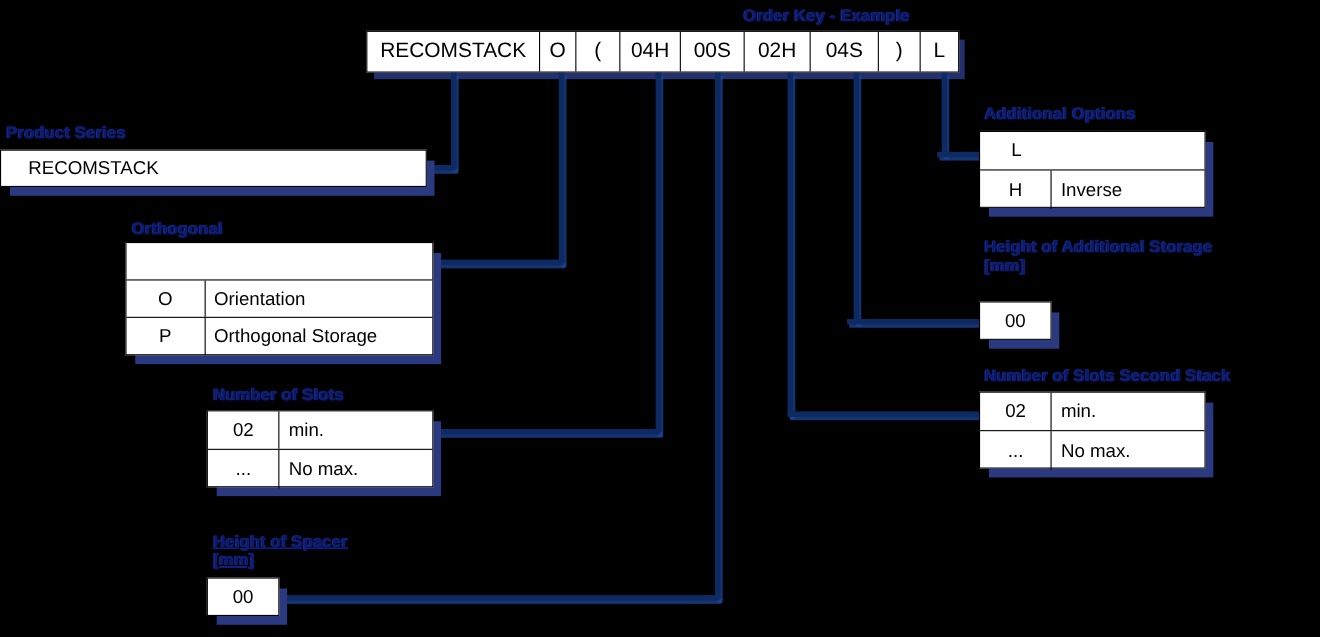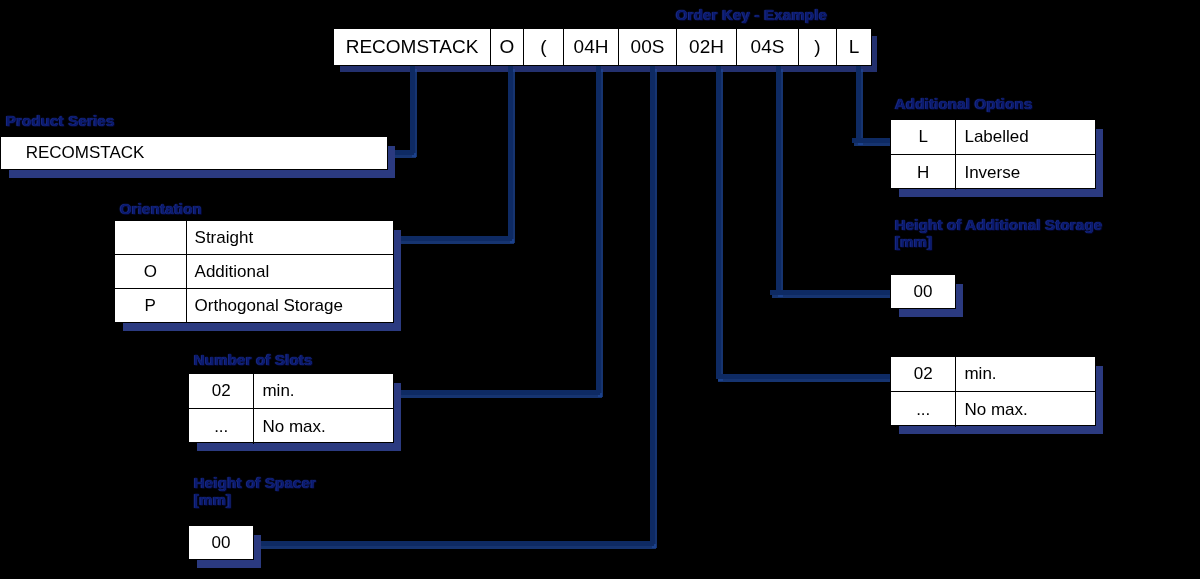--- a/index.html
+++ b/index.html
@@ -76,76 +76,75 @@
   <div class="ln lnv" style="left:856px;top:66px;height:76px;"></div>
   <div class="ln lnh" style="left:852px;top:138px;width:46px;"></div>
 
   <div class="caption" style="left:6px;top:112px;">Product Series</div>
   <div class="tbl" style="left:0px;top:136px;width:388px;height:34px;">
     <div class="row" style="height:100%;">
       <div class="cell c-center" style="width:168px;height:100%;">RECOMSTACK</div>
     </div>
   </div>
 
-  <div class="caption" style="left:120px;top:200px;">Orientation</div>
+  <div class="caption" style="left:120px;top:200px;">Orthogonal</div>
   <div class="tbl" style="left:114px;top:220px;width:280px;height:103px;">
     <div class="row" style="height:34px;">
       <div class="cell c-center" style="width:72px;height:100%;"></div>
-      <div class="cell c-left" style="width:208px;height:100%;">Straight</div>
     </div>
     <div class="row" style="height:34px;">
       <div class="cell c-center" style="width:72px;height:100%;">O</div>
-      <div class="cell c-left" style="width:208px;height:100%;">Additional</div>
+      <div class="cell c-left" style="width:208px;height:100%;">Orientation</div>
     </div>
     <div class="row" style="height:34px;">
       <div class="cell c-center" style="width:72px;height:100%;">P</div>
       <div class="cell c-left" style="width:208px;height:100%;">Orthogonal Storage</div>
     </div>
   </div>
 
   <div class="caption" style="left:194px;top:351px;">Number of Slots</div>
   <div class="tbl" style="left:188px;top:373px;width:206px;height:70px;">
     <div class="row" style="height:35px;">
       <div class="cell c-center" style="width:66px;height:100%;">02</div>
       <div class="cell c-left" style="width:140px;height:100%;">min.</div>
     </div>
     <div class="row" style="height:35px;">
       <div class="cell c-center" style="width:66px;height:100%;">...</div>
       <div class="cell c-left" style="width:140px;height:100%;">No max.</div>
     </div>
   </div>
 
-  <div class="caption" style="left:194px;top:474px;">Height of Spacer
+  <div class="caption" style="left:194px;top:484px;text-decoration:underline;">Height of Spacer
 [mm]</div>
   <div class="tbl" style="left:188px;top:525px;width:66px;height:35px;">
     <div class="row" style="height:100%;">
       <div class="cell c-center" style="width:66px;height:100%;">00</div>
     </div>
   </div>
 
   <div class="caption" style="left:895px;top:95px;">Additional Options</div>
   <div class="tbl" style="left:890px;top:119px;width:206px;height:70px;">
     <div class="row" style="height:35px;">
       <div class="cell c-center" style="width:66px;height:100%;">L</div>
-      <div class="cell c-left" style="width:140px;height:100%;">Labelled</div>
     </div>
     <div class="row" style="height:35px;">
       <div class="cell c-center" style="width:66px;height:100%;">H</div>
       <div class="cell c-left" style="width:140px;height:100%;">Inverse</div>
     </div>
   </div>
 
   <div class="caption" style="left:895px;top:216px;">Height of Additional Storage
 [mm]</div>
   <div class="tbl" style="left:890px;top:274px;width:66px;height:35px;">
     <div class="row" style="height:100%;">
       <div class="cell c-center" style="width:66px;height:100%;">00</div>
     </div>
   </div>
 
+  <div class="caption" style="left:895px;top:333px;">Number of Slots Second Stack</div>
   <div class="tbl" style="left:890px;top:356px;width:206px;height:70px;">
     <div class="row" style="height:35px;">
       <div class="cell c-center" style="width:66px;height:100%;">02</div>
       <div class="cell c-left" style="width:140px;height:100%;">min.</div>
     </div>
     <div class="row" style="height:35px;">
       <div class="cell c-center" style="width:66px;height:100%;">...</div>
       <div class="cell c-left" style="width:140px;height:100%;">No max.</div>
     </div>
   </div>

